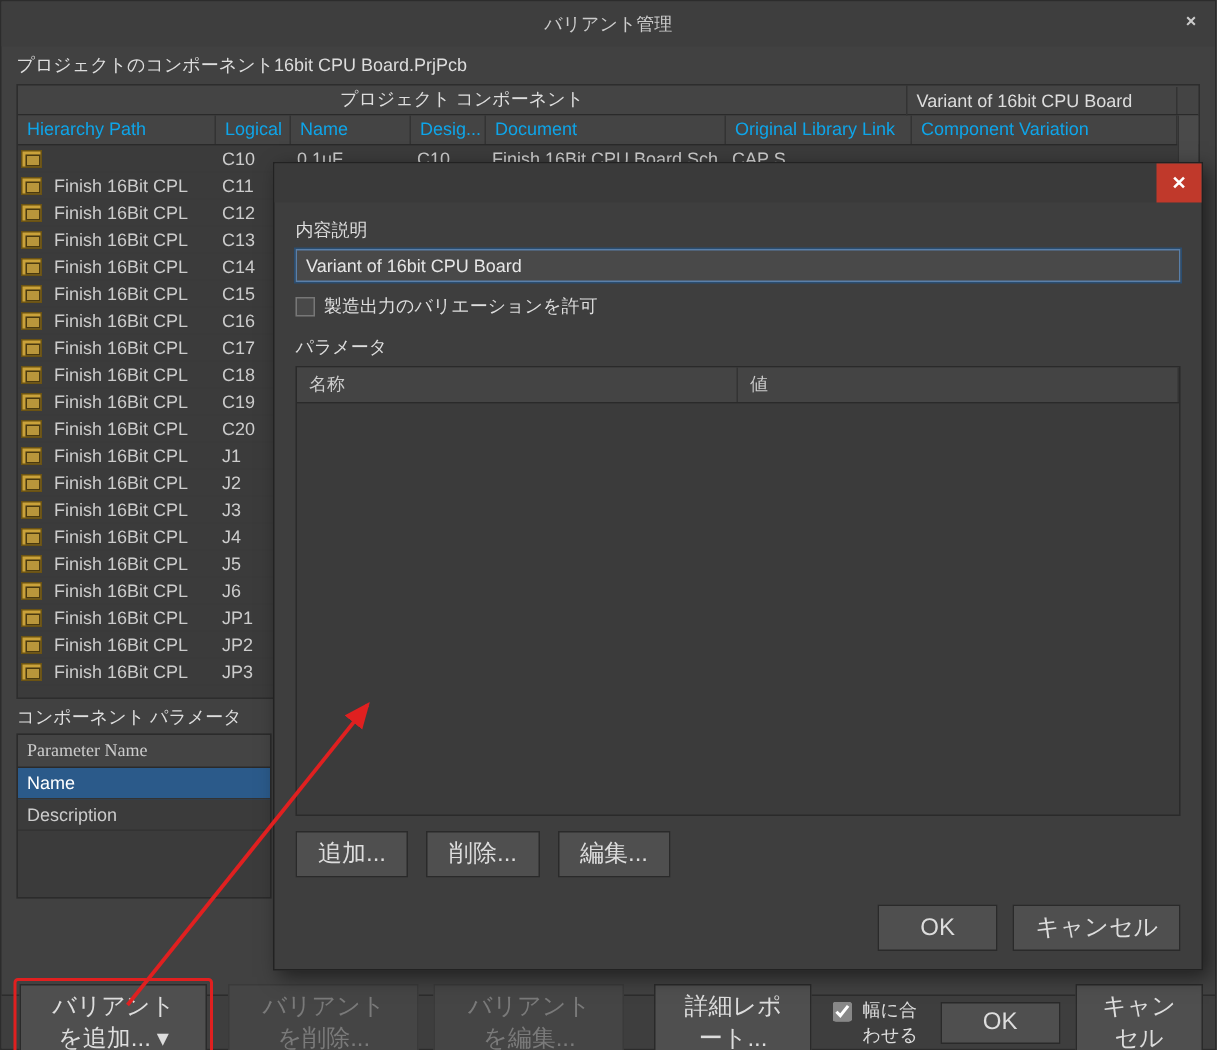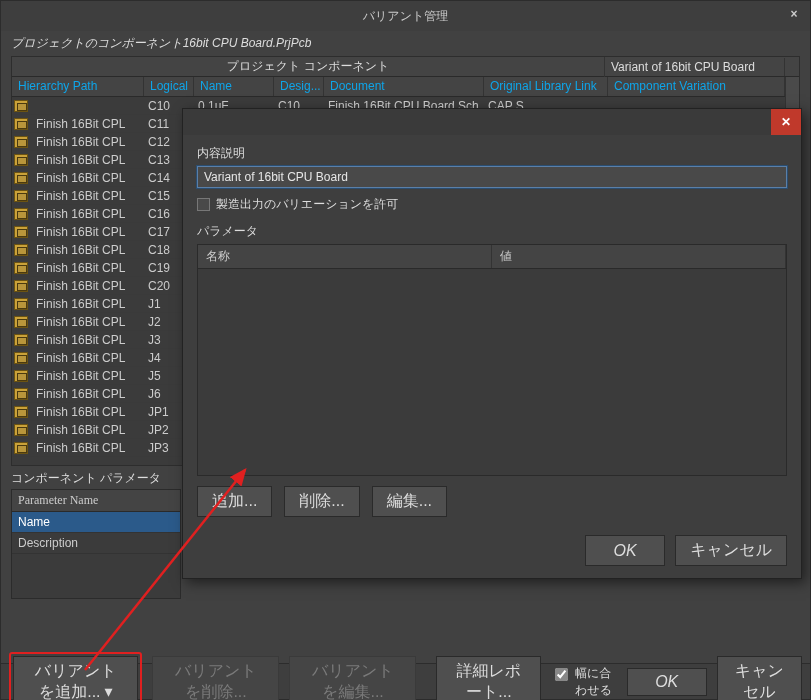--- a/index.html
+++ b/index.html
@@ -36,21 +36,20 @@
     width: 16px; height: 16px;
     color: #ccc;
     font-weight: bold;
     cursor: pointer;
     text-align: center;
     line-height: 14px;
   }
   .project-label {
     padding: 4px 10px;
     color: #ddd;
-    font-style: italic;
   }
   .grid-wrap {
     margin: 0 10px;
     border: 1px solid #2d2d2d;
     background: #3b3b3b;
     height: 410px;
     position: relative;
     overflow: hidden;
   }
   .grid-header-row {
@@ -242,21 +241,21 @@
     gap: 6px;
     color: #ddd;
   }
   .checkbox-row .cb {
     width: 13px; height: 13px;
     border: 1px solid #777;
     background: #494949;
   }
   .param-grid {
     border: 1px solid #2a2a2a;
-    height: 232px;
+    height: 300px;
     background: #3b3b3b;
     margin-bottom: 10px;
     position: relative;
   }
   .pg-head {
     display: flex;
     background: #444;
     border-bottom: 1px solid #2a2a2a;
   }
   .pg-col {
@@ -269,21 +268,20 @@
     gap: 12px;
     margin-bottom: 18px;
   }
   .dlg-footer {
     display: flex;
     justify-content: flex-end;
     gap: 10px;
   }
   .btn.primary-ok {
     min-width: 80px;
-    font-style: italic;
   }
 
   
   .annotation-svg {
     position: absolute;
     left: 0; top: 0;
     width: 811px; height: 700px;
     pointer-events: none;
     z-index: 30;
   }

